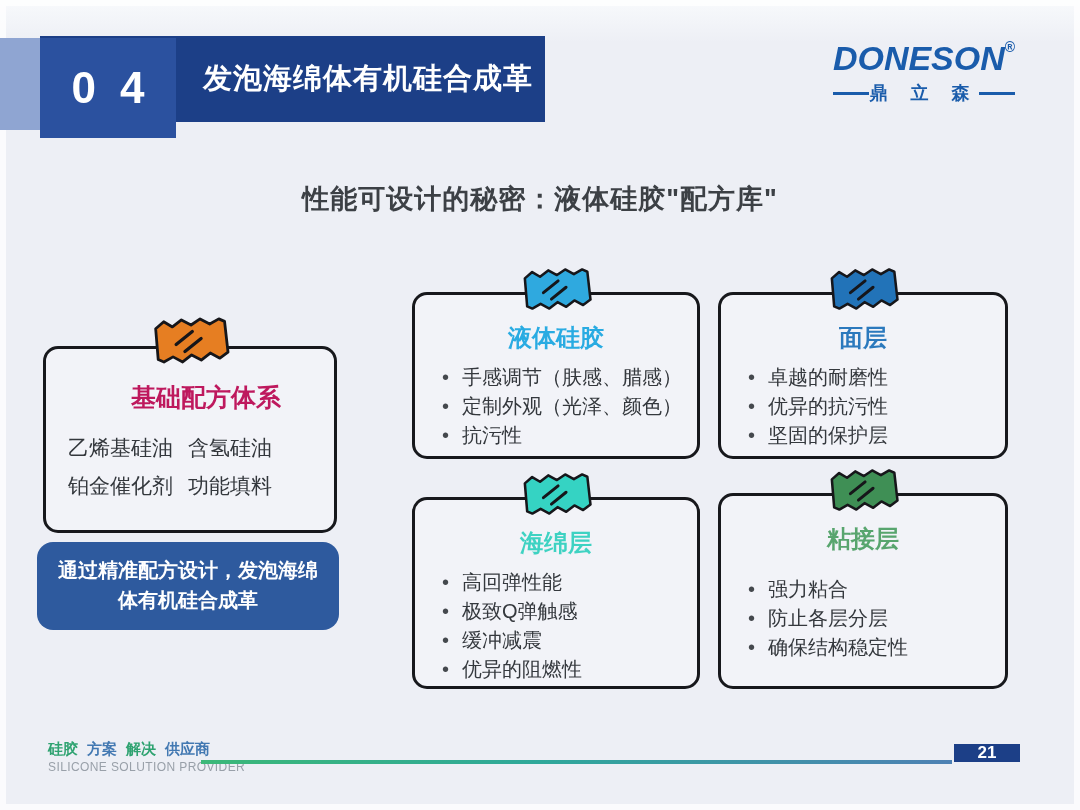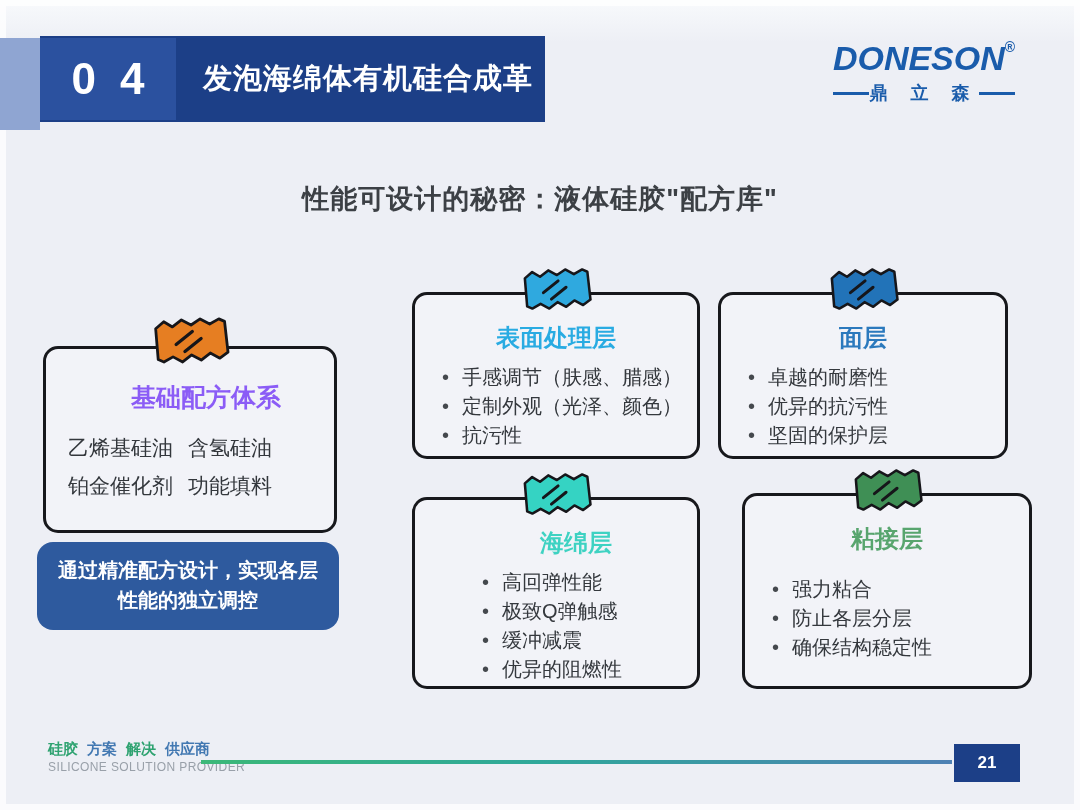--- a/index.html
+++ b/index.html
@@ -6,21 +6,21 @@
   html,body { background:#ffffff; font-family:"Liberation Sans","DejaVu Sans",sans-serif; }
   .slide {
     position:relative; width:1080px; height:810px; overflow:hidden;
     background:linear-gradient(180deg,#f8fafc 0px,#edeff5 42px,#edeff5 100%);
     box-shadow:inset 0 0 0 6px rgba(255,255,255,.75);
   }
 
   
   .hdr-strip { position:absolute; left:0; top:38px; width:40px; height:92px; background:#8fa5d2; }
   .hdr-bar   { position:absolute; left:40px; top:36px; width:505px; height:86px; background:#1c3f87; display:flex; align-items:center; }
-  .hdr-panel { position:absolute; left:0; top:2px; width:136px; height:82px; background:#2b519f; display:flex; align-items:center; justify-content:center; }
+  .hdr-panel { position:absolute; left:0; top:2px; width:136px; height:100px; background:#2b519f; display:flex; align-items:center; justify-content:center; }
   .hdr-num   { color:#fff; font-size:44px; font-weight:bold; letter-spacing:6px; padding-left:6px; }
   .hdr-title { position:absolute; left:158px; width:340px; text-align:center; color:#fff; font-size:29px; font-weight:bold; letter-spacing:1px; white-space:nowrap; }
 
   
   .logo { position:absolute; left:824px; top:40px; width:200px; text-align:center; }
   .logo-brand { font-size:34px; font-weight:800; font-style:italic; color:#1a5cab; letter-spacing:0px; line-height:1.1; white-space:nowrap; }
   .logo-reg { font-size:14px; font-weight:bold; vertical-align:18px; font-style:normal; }
   .logo-sub { margin-top:4px; display:flex; align-items:center; justify-content:center; }
   .logo-dash { width:36px; height:3px; background:#1a5cab; }
   .logo-cn { font-size:18px; font-weight:bold; color:#1a5cab; letter-spacing:9px; white-space:nowrap; }
@@ -41,30 +41,30 @@
   .note-box { position:absolute; left:37px; top:542px; width:302px; border-radius:16px; padding:13px 14px 15px; text-align:center; color:#fff; font-size:20px; font-weight:bold; line-height:1.5; }
 
   .lcard .tape { top:-35px; width:78px; height:59px; }
   .lcard-title { margin-top:27px; font-size:24px; }
   .bullets { list-style:none; margin:9px 0 0; padding:0 12px 0 20px; }
   .bullets li { position:relative; padding-left:27px; font-size:20px; color:#34383d; line-height:29px; }
   .bullets li::before { content:"•"; position:absolute; left:7px; top:0; color:#44484d; }
 
   .card-surface { left:412px; top:292px; width:288px; height:167px; }
   .card-face    { left:718px; top:292px; width:290px; height:167px; }
-  .card-sponge  { left:412px; top:497px; width:288px; height:192px;padding-left:40px; }
-  .card-bond    { left:718px; top:493px; width:290px; height:196px;margin-left:24px; }
+  .card-sponge  { left:412px; top:497px; width:288px; height:192px; }
+  .card-bond    { left:718px; top:493px; width:290px; height:196px; }
   .card-bond .bullets { margin-top:20px; }
 
   
   .tagline { position:absolute; left:48px; top:740px; }
   .tagline-words { display:flex; gap:9px; font-size:15px; font-weight:bold; white-space:nowrap; }
   .tagline-en { font-size:12px; color:#99a0a9; letter-spacing:0.4px; margin-top:1px; white-space:nowrap; }
   .footer-line { position:absolute; left:201px; top:760px; width:751px; height:4px; background:linear-gradient(90deg,#3cb878 0%,#2fa89a 45%,#4e81b4 100%); }
-  .page-badge { position:absolute; left:954px; top:744px; width:66px; height:38px; display:flex; align-items:center; justify-content:center; color:#fff; font-size:17px; font-weight:bold; }
+  .page-badge { position:absolute; left:954px; top:744px; width:66px; height:18px; display:flex; align-items:center; justify-content:center; color:#fff; font-size:17px; font-weight:bold; }
 </style>
 </head>
 <body>
 
 <div class="slide">
 
   <div class="hdr-strip"></div>
   <div class="hdr-bar">
     <div class="hdr-panel">
       <span class="hdr-num">0 4</span>
@@ -82,38 +82,38 @@
   </div>
 
   <div class="main-title">性能可设计的秘密：液体硅胶"配方库"</div>
 
   <div class="card base-card">
     <svg class="tape" viewBox="0 0 92 64">
       <path stroke="#16161a" stroke-width="3" stroke-linejoin="round" d="M10,17 L19,10 L28,16 L38,9 L48,15 L58,9 L68,15 L78,10 L84,13 L86,46 L77,52 L67,46 L57,53 L47,47 L37,54 L27,48 L17,53 L11,50 Z" fill="#e67e22"></path>
       <path d="M31,35 L49,22" stroke="#16161a" stroke-width="3.5" stroke-linecap="round" fill="none"></path>
       <path d="M40,43 L58,30" stroke="#16161a" stroke-width="3.5" stroke-linecap="round" fill="none"></path>
     </svg>
-    <div class="card-title base-title" style="color: #8b5cf6; padding-left: 32px;">基础配方体系</div>
+    <div class="card-title base-title" style="color: #be185d; padding-left: 32px;">基础配方体系</div>
     <div class="base-items">
       <span>乙烯基硅油</span>
       <span>含氢硅油</span>
       <span>铂金催化剂</span>
       <span>功能填料</span>
     </div>
   </div>
 
-  <div class="note-box" style="background: rgb(46, 90, 158);">通过精准配方设计，实现各层性能的独立调控</div>
+  <div class="note-box" style="background: rgb(46, 90, 158);">通过精准配方设计，发泡海绵体有机硅合成革</div>
 
   <div class="card lcard card-surface">
     <svg class="tape" viewBox="0 0 92 64">
       <path stroke="#16161a" stroke-width="3" stroke-linejoin="round" d="M10,17 L19,10 L28,16 L38,9 L48,15 L58,9 L68,15 L78,10 L84,13 L86,46 L77,52 L67,46 L57,53 L47,47 L37,54 L27,48 L17,53 L11,50 Z" fill="#2fa9df"></path>
       <path d="M31,35 L49,22" stroke="#16161a" stroke-width="3.5" stroke-linecap="round" fill="none"></path>
       <path d="M40,43 L58,30" stroke="#16161a" stroke-width="3.5" stroke-linecap="round" fill="none"></path>
     </svg>
-    <div class="card-title lcard-title" style="color: rgb(41, 171, 226);">表面处理层</div>
+    <div class="card-title lcard-title" style="color: rgb(41, 171, 226);">液体硅胶</div>
     <ul class="bullets">
       <li>手感调节（肤感、腊感）</li>
       <li>定制外观（光泽、颜色）</li>
       <li>抗污性</li>
     </ul>
   </div>
 
   <div class="card lcard card-face">
     <svg class="tape" viewBox="0 0 92 64">
       <path stroke="#16161a" stroke-width="3" stroke-linejoin="round" d="M10,17 L19,10 L28,16 L38,9 L48,15 L58,9 L68,15 L78,10 L84,13 L86,46 L77,52 L67,46 L57,53 L47,47 L37,54 L27,48 L17,53 L11,50 Z" fill="#2273b8"></path>

